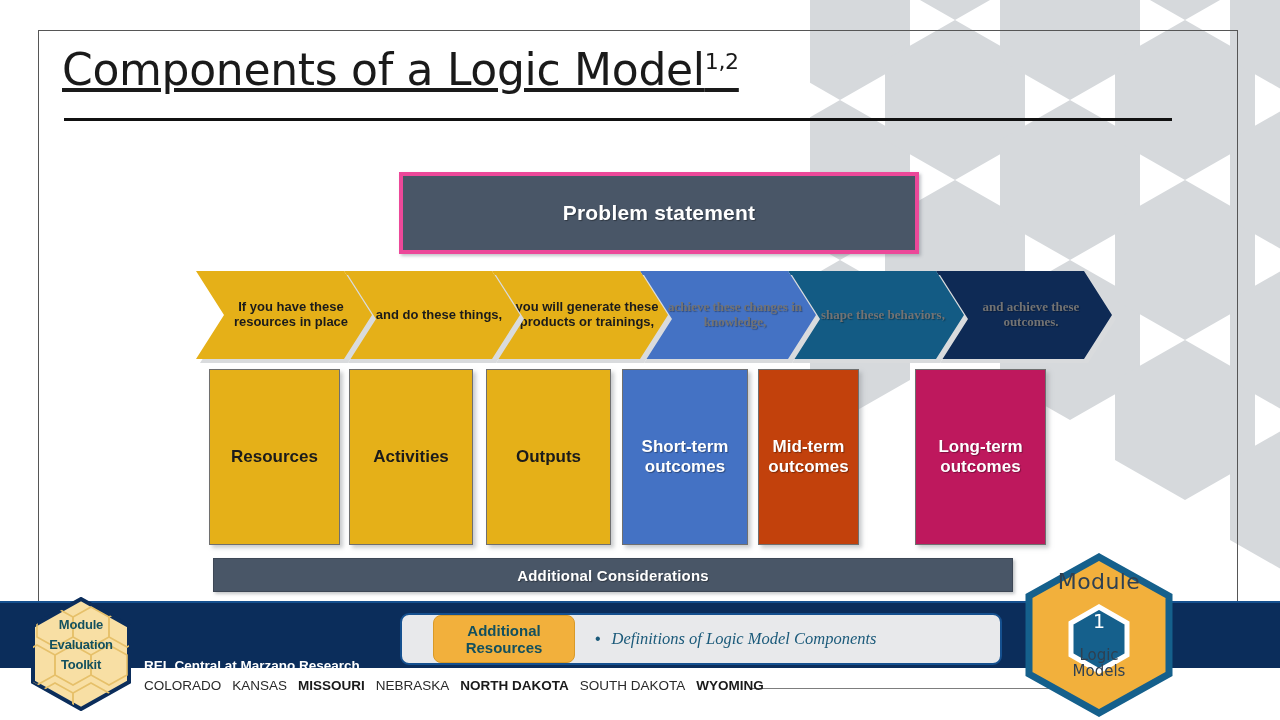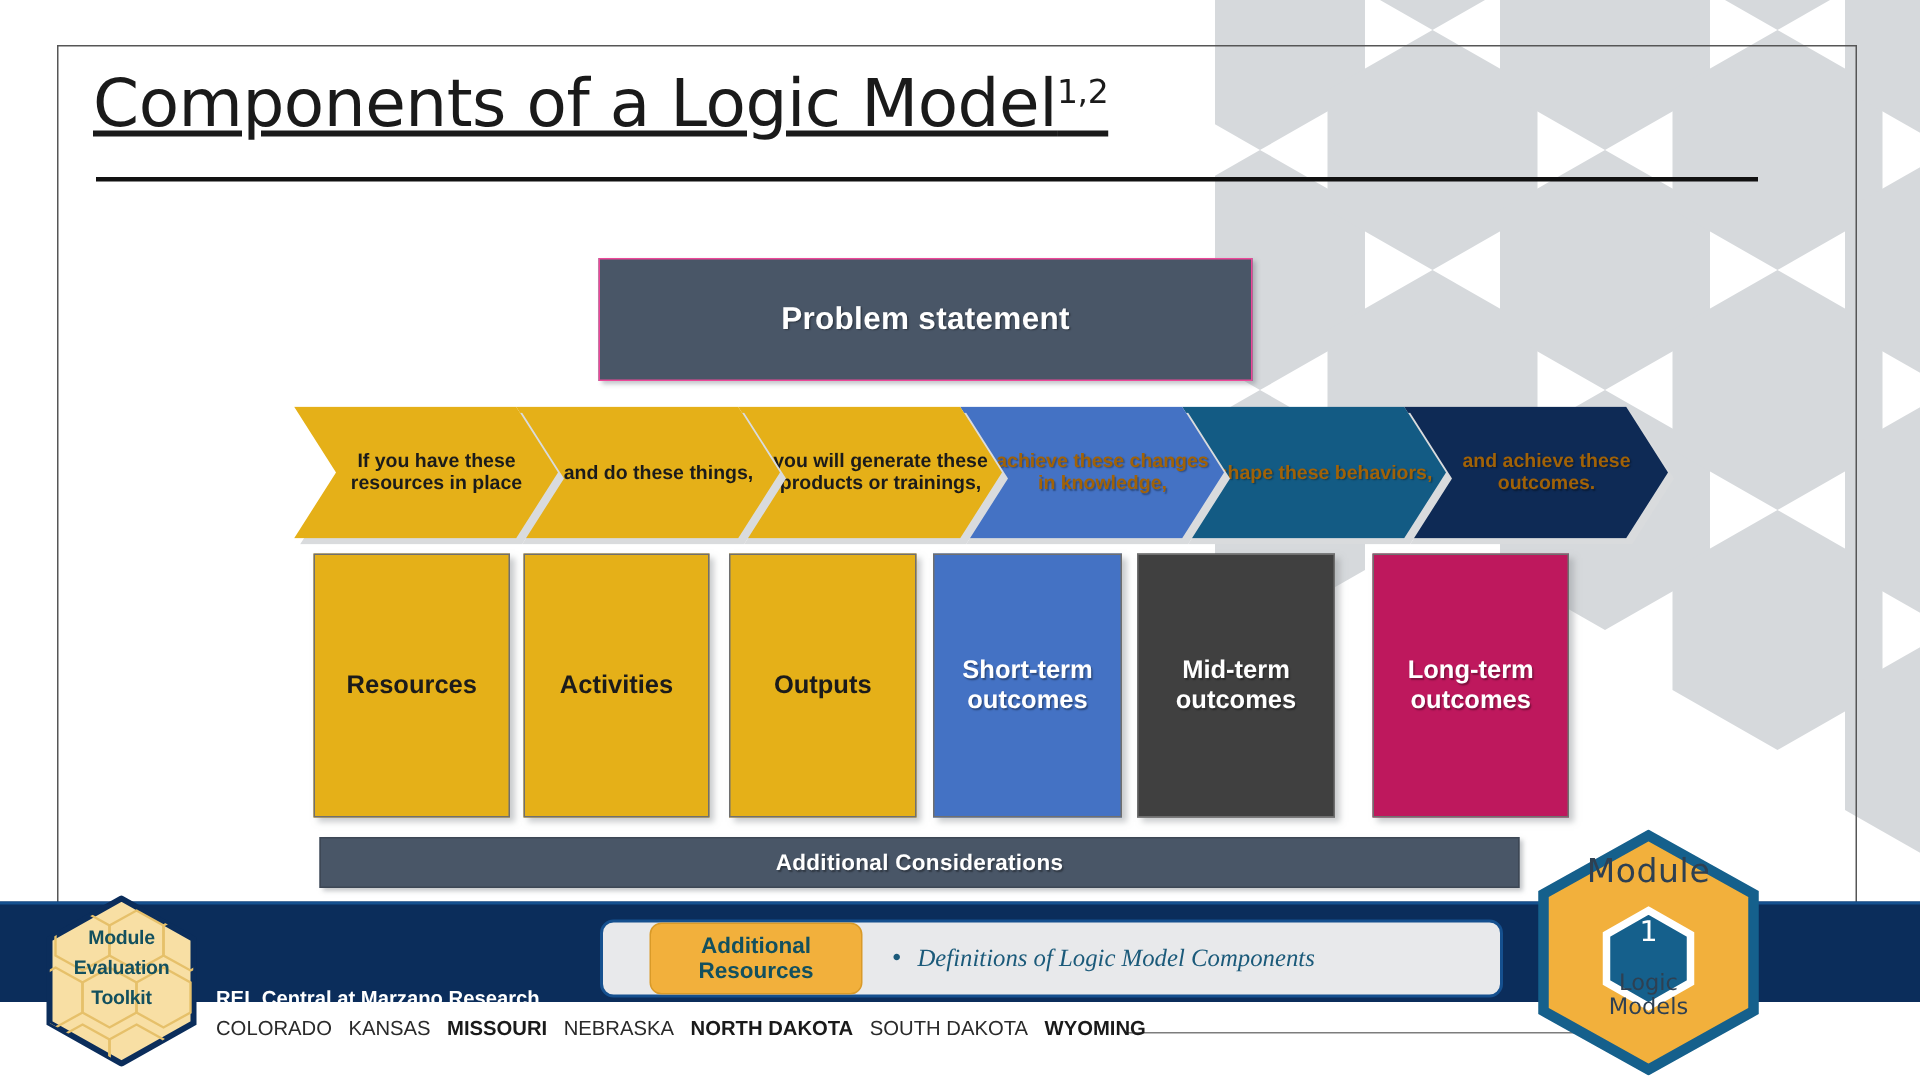--- a/index.html
+++ b/index.html
@@ -62,23 +62,23 @@
     left: 64px; top: 118px;
     width: 1108px; height: 3px;
     background: #111111;
     z-index: 3;
   }
 
   
   #problem-statement {
     position: absolute;
     left: 399px; top: 172px;
-    width: 436px; height: 82px;
+    width: 520px; height: 82px;
     background: #495667;
-    border: 1px solid #ec4899;
+    border: 4px solid #ec4899;
     box-sizing: border-box;
     display: flex; align-items: center; justify-content: center;
     z-index: 4;
     box-shadow: 2px 2px 3px rgba(120,125,135,0.45);
   }
   #problem-statement .lbl {
     color: #ffffff;
     font-size: 21px;
     font-weight: bold;
     letter-spacing: 0.2px;
@@ -105,21 +105,21 @@
     font-size: 13px;
     font-weight: bold;
     line-height: 1.13;
     text-align: center;
     display: block;
     width: 100%;
     position: relative;
     z-index: 2;
   }
   .chev.gold .ctxt { color: #1b1b1b; }
-  .chev.blue .ctxt { color: #a16207; text-shadow: 1px 1px 1px rgba(0,0,0,0.33); }
+  .chev.blue .ctxt { color: #737373; text-shadow: 1px 1px 1px rgba(0,0,0,0.33); font-family: Liberation Serif, serif; }
 
   .chev-shape {
     position: absolute;
     inset: 0;
     clip-path: polygon(0 0, calc(100% - 28px) 0, 100% 50%, calc(100% - 28px) 100%, 0 100%, 28px 50%);
     z-index: 1;
   }
   .chev-shadow {
     position: absolute;
     inset: 0;
@@ -419,21 +419,21 @@
       </div>
       <div class="cbox gold" style="left: 140px; width: 124px; background: rgb(229, 176, 24);">
         <span class="blabel">Activities</span>
       </div>
       <div class="cbox gold" style="left: 277px; width: 125px; background: rgb(229, 176, 24);">
         <span class="blabel">Outputs</span>
       </div>
       <div class="cbox blue" style="left: 413px; width: 126px; background: rgb(68, 114, 196);">
         <span class="blabel">Short-term outcomes</span>
       </div>
-      <div class="cbox blue" style="left: 549px; width: 132px; background: #404040;">
+      <div class="cbox blue" style="left: 549px; width: 101px; background: #c2410c;">
         <span class="blabel">Mid-term outcomes</span>
       </div>
       <div class="cbox blue" style="left: 706px; width: 131px; background: #be185d; justify-content: flex-end;">
         <span class="blabel">Long-term outcomes</span>
       </div>
     </div>
 
   <div id="additional-considerations">
     <span class="lbl">Additional Considerations</span>
   </div>

